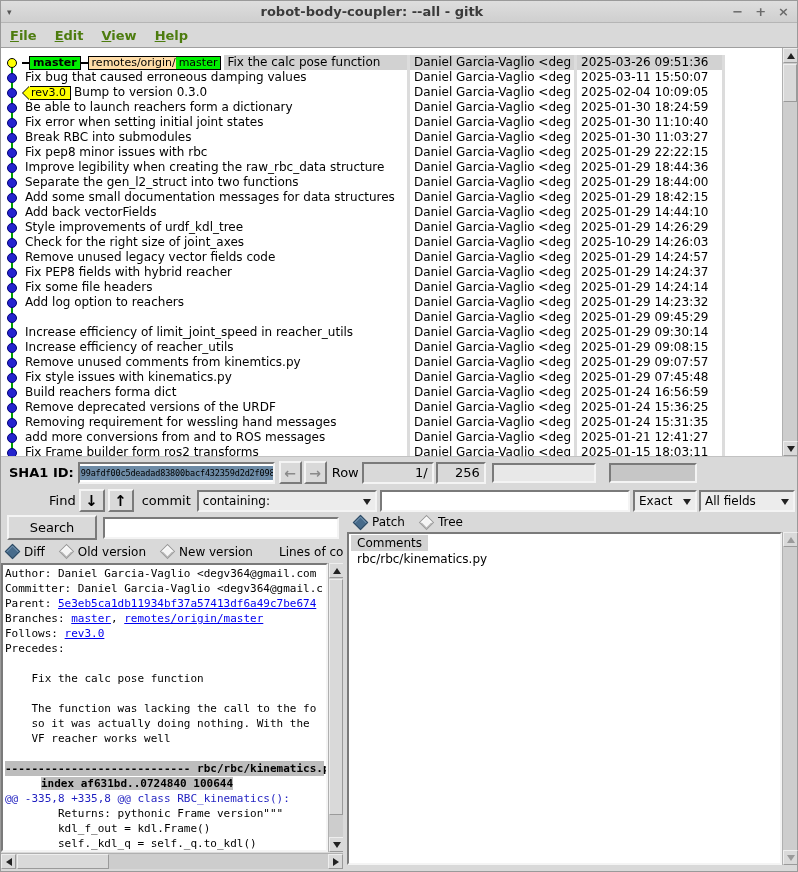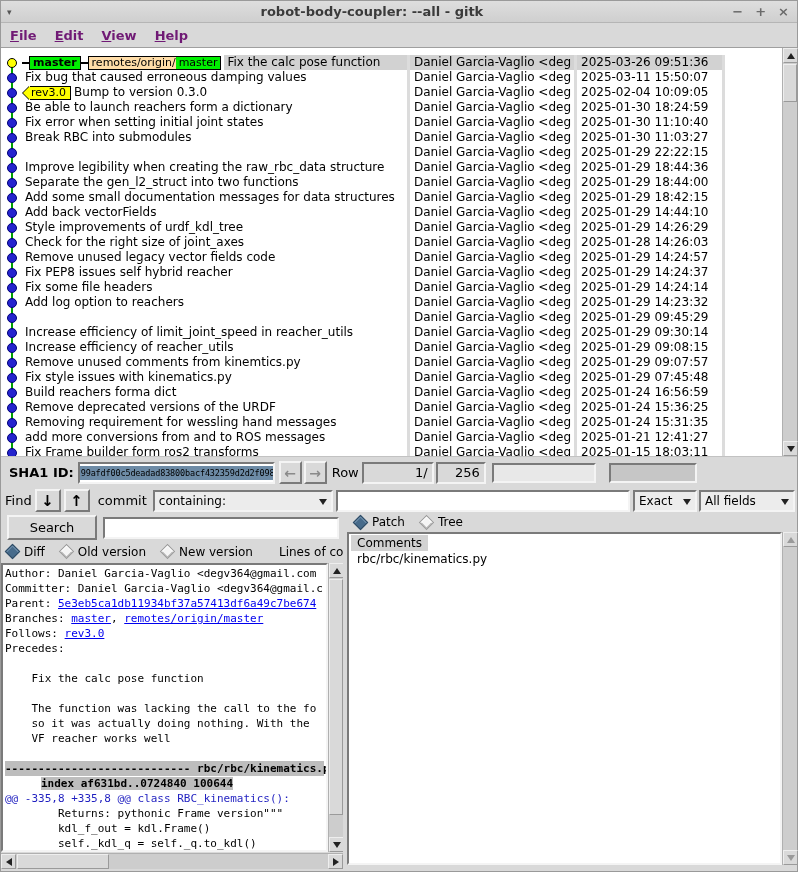--- a/index.html
+++ b/index.html
@@ -12,21 +12,21 @@
     background:linear-gradient(#dedede,#cfcfcf);border-bottom:1px solid #b5b5b5;
     display:flex;align-items:center;box-sizing:border-box;}
   .title-icon{margin-left:6px;font-size:9px;color:#555;}
   .title-text{flex:1;text-align:center;font-weight:bold;font-size:13px;color:#3a3a3a;}
   .title-btns{display:flex;gap:12px;margin-right:8px;color:#6b6b6b;font-size:13px;font-weight:bold;}
   .title-btns span{cursor:default;line-height:14px;}
 
   
   .menubar{position:absolute;left:0;top:22px;width:100%;height:25px;background:#d9d9d9;
     border-bottom:1px solid #9f9f9f;display:flex;align-items:center;box-sizing:border-box;}
-  .mi{font-weight:bold;font-size:13px;color:#701a75;padding:2px 9px;}
+  .mi{font-weight:bold;font-size:13px;color:#4d7c0f;padding:2px 9px;}
 
   
   .commits{position:absolute;left:0;top:47px;width:783px;height:408px;background:#fff;
     overflow:hidden;box-sizing:border-box;}
   #rows{position:relative;padding-top:7px;}
   #rows::before{content:'';position:absolute;left:10px;top:12px;height:398px;width:2px;background:#00a000;}
   .crow{display:flex;height:15px;line-height:15px;font-size:12px;white-space:nowrap;}
   .cmsg{width:406px;flex:none;display:flex;align-items:center;overflow:hidden;position:relative;}
   .nodewrap{width:21px;flex:none;display:flex;justify-content:center;align-items:center;}
   .node{width:8px;height:8px;border-radius:50%;background:#2424cd;border:1px solid #00007a;box-sizing:content-box;}
@@ -73,21 +73,21 @@
   .sha-entry{width:197px;height:22px;margin-left:4px;display:flex;align-items:center;overflow:hidden;}
   .sha-entry span{font-family:"DejaVu Sans Mono",monospace;font-size:8.5px;letter-spacing:-0.15px;
     background:#6d8ba6;color:#000;padding:2px 1px;white-space:nowrap;}
   .navbtn{width:23px;height:23px;margin-left:2px;display:flex;align-items:center;justify-content:center;
     color:#8a8a8a;font-size:14px;font-weight:bold;}
   .numbox{height:22px;display:flex;align-items:center;justify-content:flex-end;font-size:13px;padding-right:4px;background:#d9d9d9;}
   .progress1{width:104px;height:20px;background:#e8e8e8;}
   .progress2{width:88px;height:20px;background:#c6c6c6;}
 
   
-  .findbar{position:absolute;left:0;top:487px;width:100%;height:25px;display:flex;align-items:center;box-sizing:border-box;}
+  .findbar{position:absolute;left:0;top:487px;width:100%;height:25px;display:flex;align-items:center;box-sizing:border-box;padding-left:44px;}
   .findbtn{width:26px;height:23px;margin-left:3px;display:flex;align-items:center;justify-content:center;
     font-size:15px;font-weight:bold;color:#000;}
   .combo{height:22px;background:#ececec;display:flex;align-items:center;font-size:12px;
     border-top:2px solid #7a7a7a;border-left:2px solid #7a7a7a;border-bottom:2px solid #f4f4f4;border-right:2px solid #f4f4f4;
     box-sizing:border-box;padding-left:4px;position:relative;}
   .combo .arr{position:absolute;right:2px;bottom:2px;width:12px;height:14px;display:flex;align-items:flex-end;justify-content:center;}
   .combo .arr i{width:0;height:0;border-left:4px solid transparent;border-right:4px solid transparent;border-top:6px solid #222;margin-bottom:3px;}
   .entry{height:22px;background:#fff;}
 
   
@@ -231,20 +231,21 @@
           </div>
           <div class="acell">Daniel Garcia-Vaglio &lt;deg</div>
           <div class="dcell">2025-01-30 11:03:27</div>
           <div class="fcell"></div>
         </div>
         <div class="crow">
           <div class="cmsg">
             <div class="nodewrap">
               <div class="node"></div>
             </div>
+            <span class="mtext">Fix pep8 minor issues with rbc</span>
           </div>
           <div class="acell">Daniel Garcia-Vaglio &lt;deg</div>
           <div class="dcell">2025-01-29 22:22:15</div>
           <div class="fcell"></div>
         </div>
         <div class="crow">
           <div class="cmsg">
             <div class="nodewrap">
               <div class="node"></div>
             </div>
@@ -299,40 +300,40 @@
           <div class="fcell"></div>
         </div>
         <div class="crow">
           <div class="cmsg">
             <div class="nodewrap">
               <div class="node"></div>
             </div>
             <span class="mtext">Check for the right size of joint_axes</span>
           </div>
           <div class="acell">Daniel Garcia-Vaglio &lt;deg</div>
-          <div class="dcell">2025-01-28 14:26:03</div>
+          <div class="dcell">2025-10-29 14:26:03</div>
           <div class="fcell"></div>
         </div>
         <div class="crow">
           <div class="cmsg">
             <div class="nodewrap">
               <div class="node"></div>
             </div>
             <span class="mtext">Remove unused legacy vector fields code</span>
           </div>
           <div class="acell">Daniel Garcia-Vaglio &lt;deg</div>
           <div class="dcell">2025-01-29 14:24:57</div>
           <div class="fcell"></div>
         </div>
         <div class="crow">
           <div class="cmsg">
             <div class="nodewrap">
               <div class="node"></div>
             </div>
-            <span class="mtext">Fix PEP8 issues self hybrid reacher</span>
+            <span class="mtext">Fix PEP8 fields with hybrid reacher</span>
           </div>
           <div class="acell">Daniel Garcia-Vaglio &lt;deg</div>
           <div class="dcell">2025-01-29 14:24:37</div>
           <div class="fcell"></div>
         </div>
         <div class="crow">
           <div class="cmsg">
             <div class="nodewrap">
               <div class="node"></div>
             </div>

